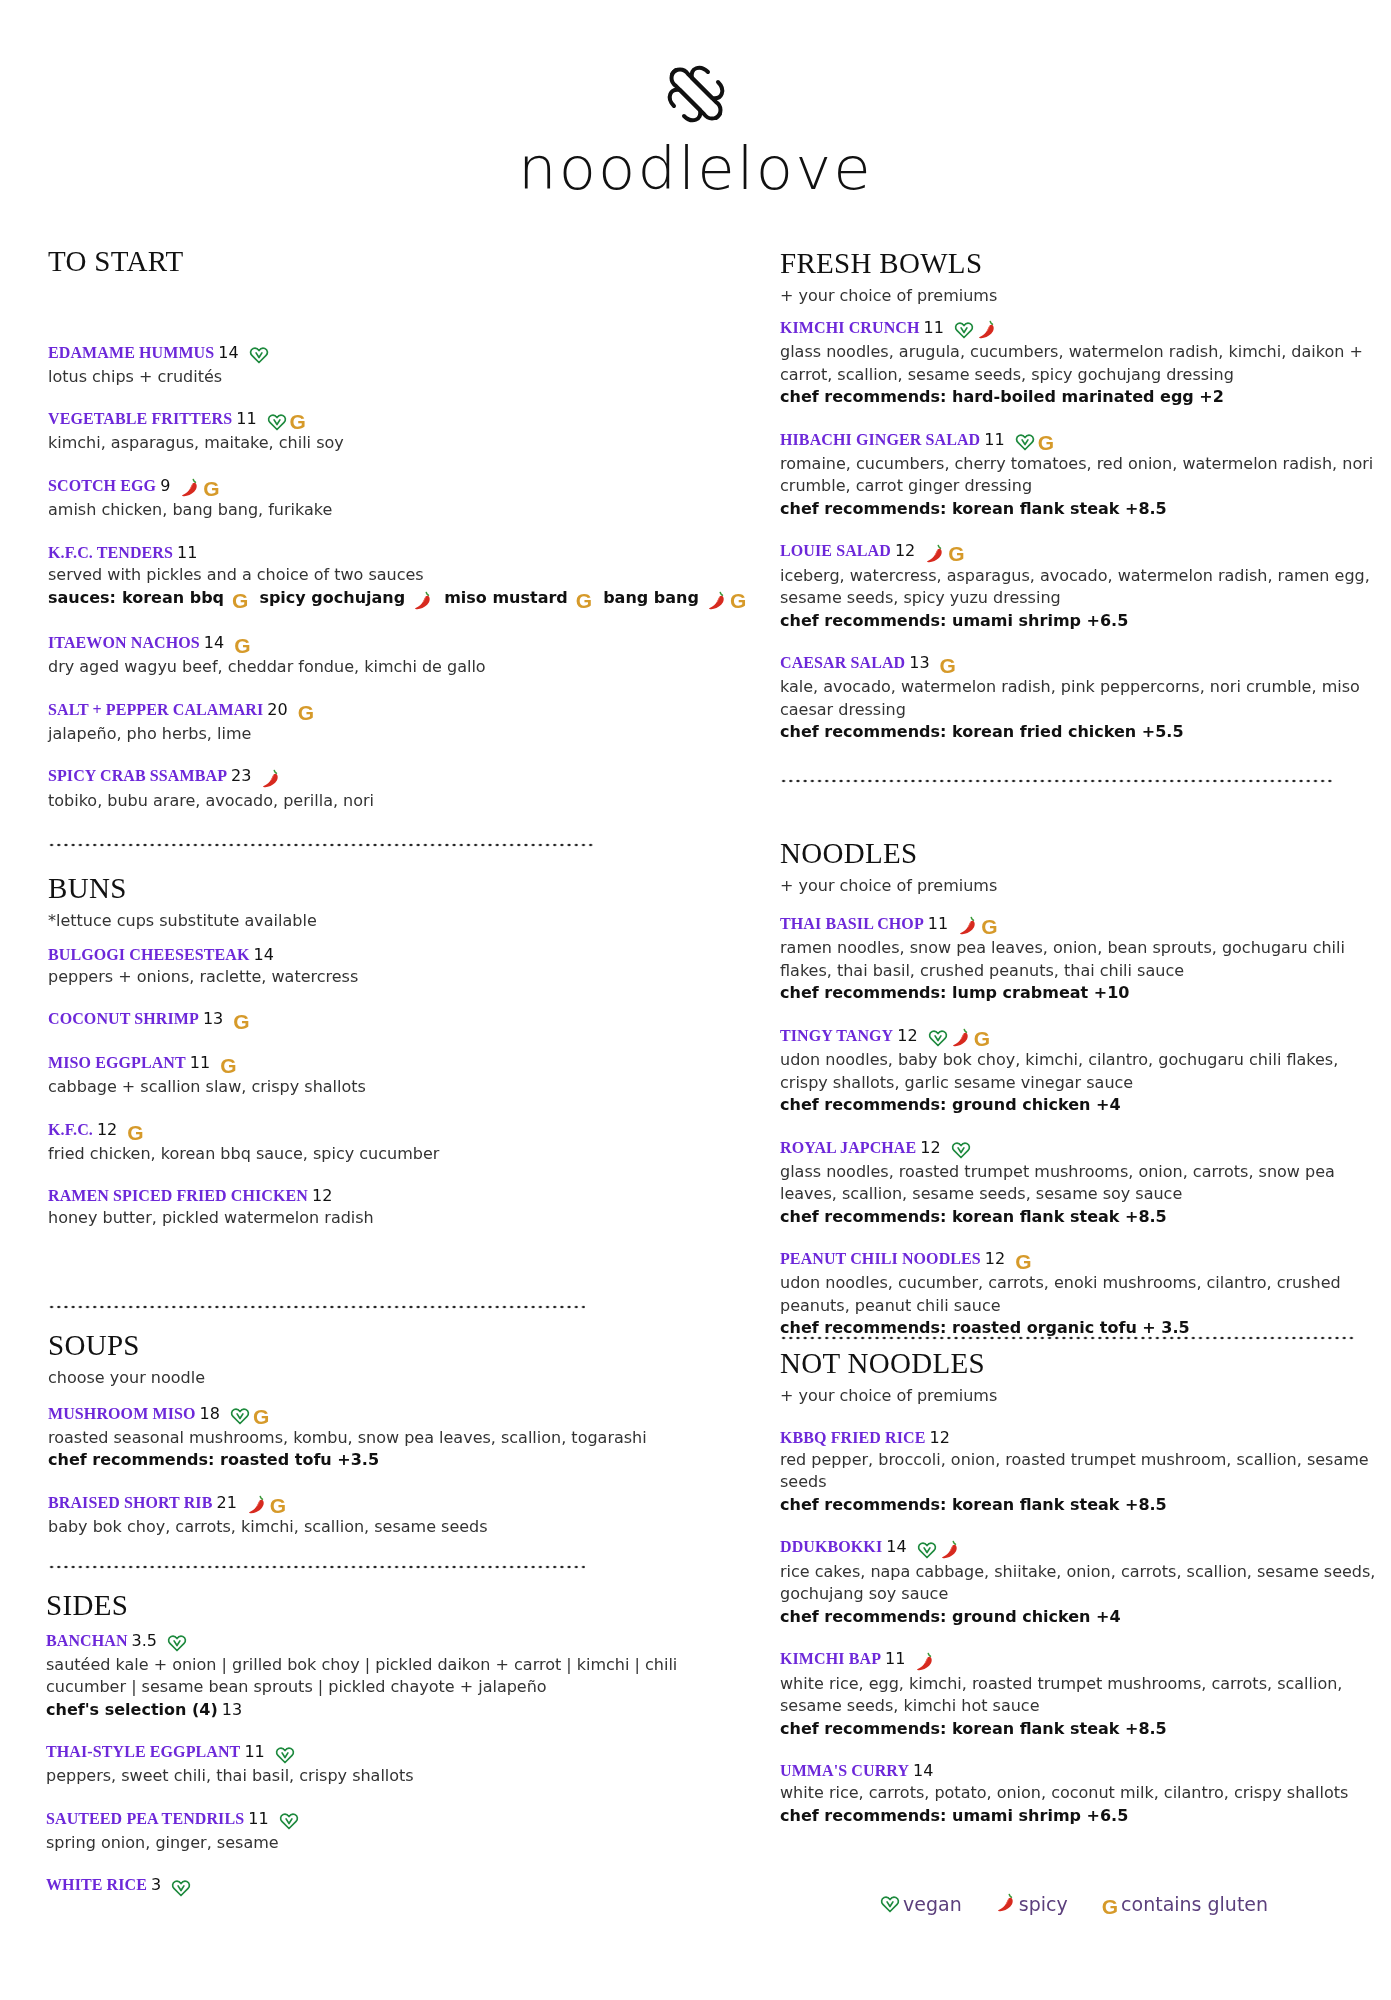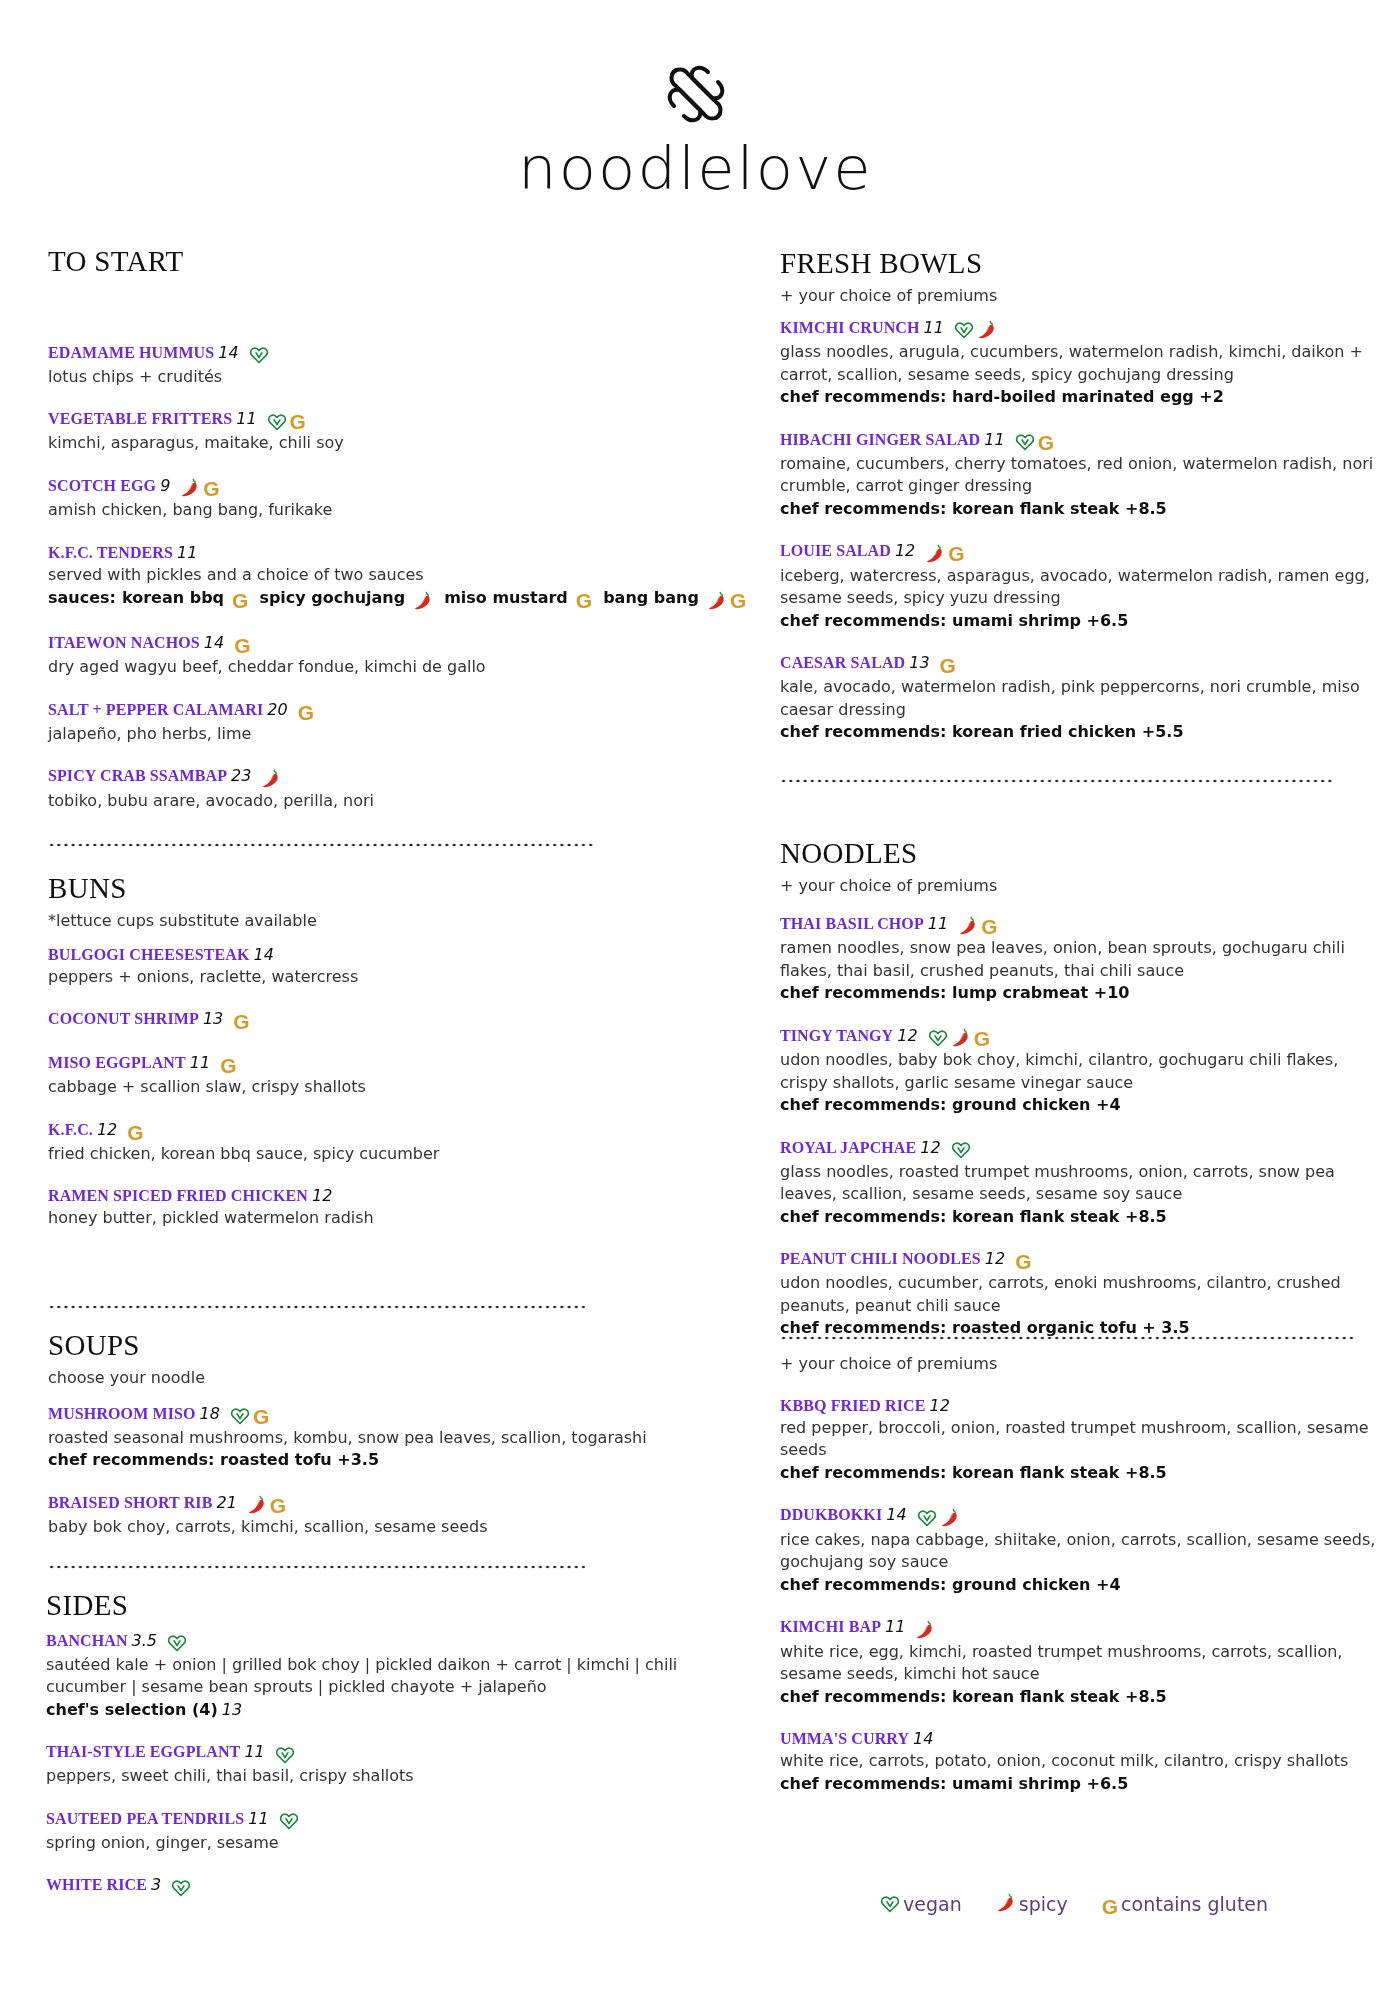--- a/index.html
+++ b/index.html
@@ -13,21 +13,21 @@
   .section { position: absolute; }
   .col-left { left: 48px; width: 660px; }
   .col-right { left: 780px; width: 600px; }
 
   .sec-title { font-family: "Liberation Serif", "DejaVu Serif", serif; font-size: 29px; font-weight: 400; color: #111; letter-spacing: 0.3px; line-height: 1.1; }
   .sec-sub { font-size: 16px; color: #333; margin-top: 6px; line-height: 1.3; }
 
   .item { margin-top: 20px; }
   .item-head { font-size: 16px; line-height: 22px; white-space: nowrap; }
   .item-name { font-weight: 700; color: #6d28d9; letter-spacing: 0.1px; font-family: Liberation Serif, serif; }
-  .item-price { font-weight: 400; color: #111; margin-left: 4px; font-style: italic; }
+  .item-price { font-weight: 400; color: #111; margin-left: 4px; }
   .item-desc { font-size: 16px; line-height: 22.5px; color: #333; }
   .item-rec { font-size: 16px; line-height: 22.5px; font-weight: 700; color: #111; }
 
   .icons { display: inline-block; margin-left: 10px; vertical-align: -2px; white-space: nowrap; }
   .ic { display: inline-block; vertical-align: middle; margin-right: 3px; }
   .ic-vegan { width: 20px; height: 20px; }
   .ic-spicy { width: 20px; height: 22px; }
   .ic-g { font-family: "Liberation Sans", sans-serif; font-weight: 700; font-size: 21px; color: #d69a2a; line-height: 1; }
 
   .sauces { font-size: 16px; line-height: 24px; font-weight: 700; color: #111; white-space: nowrap; }
@@ -281,20 +281,21 @@
         <div class="item-head"><span class="item-name">PEANUT CHILI NOODLES</span><span class="item-price">12</span><span class="icons"><span class="ic ic-g">G</span></span></div>
         <div class="item-desc">udon noodles, cucumber, carrots, enoki mushrooms,  cilantro, crushed peanuts, peanut chili sauce</div>
         <div class="item-rec">chef recommends: roasted organic tofu + 3.5</div>
       </div>
     </div>
 </div>
 
 <div class="divider" style="left:780px; top:1336px; width:575px;"></div>
 
 <div class="section col-right" style="top:1348px;">
+  <div class="sec-title">NOT NOODLES</div>
   <div class="sec-sub">+ your choice of premiums</div>
   <div style="margin-top:8px">
       <div class="item">
         <div class="item-head"><span class="item-name">KBBQ FRIED RICE</span><span class="item-price">12</span></div>
         <div class="item-desc">red pepper, broccoli, onion, roasted trumpet mushroom, scallion, sesame seeds</div>
         <div class="item-rec">chef recommends: korean flank steak +8.5</div>
       </div>
       <div class="item">
         <div class="item-head"><span class="item-name">DDUKBOKKI</span><span class="item-price">14</span><span class="icons"><svg class="ic ic-vegan" viewBox="0 0 24 24">
               <path d="M12 21 L3.5 12.5 C1 10 1.5 5.5 5 4.2 C7.8 3.2 10.5 4.5 12 6.8 C13.5 4.5 16.2 3.2 19 4.2 C22.5 5.5 23 10 20.5 12.5 Z" fill="none" stroke="#1e8a3e" stroke-width="2" stroke-linejoin="round"></path>

